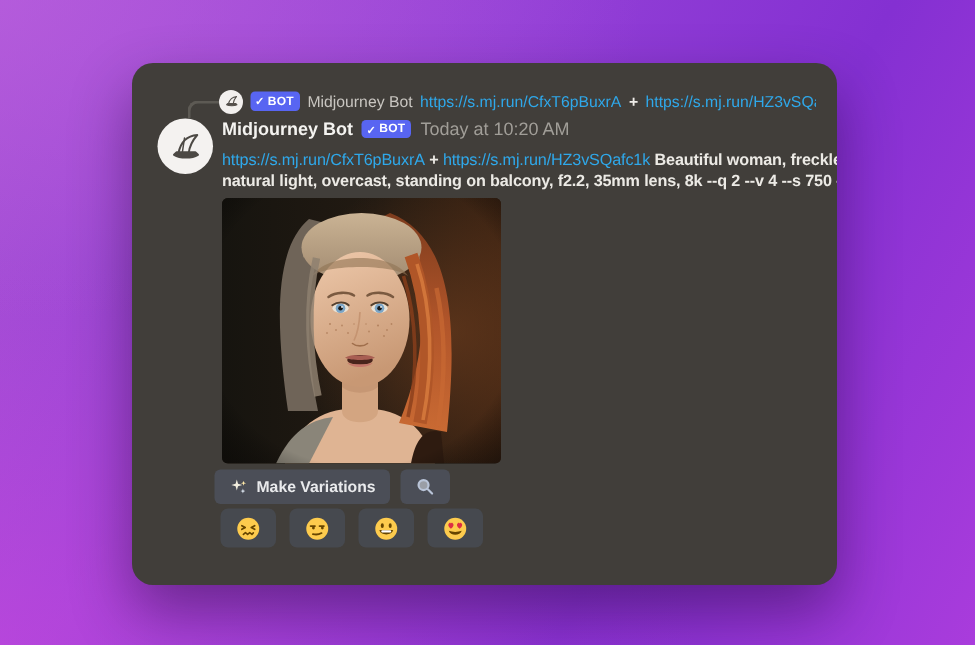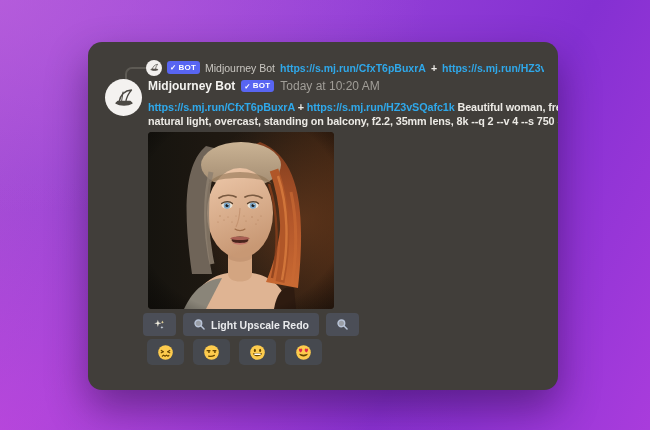--- a/index.html
+++ b/index.html
@@ -40,21 +40,21 @@
   .reply-avatar svg { width:11px; height:11px; }
 
   .bot-badge {
     flex:0 0 auto; display:inline-flex; align-items:center; gap:2px;
     background:#5865f2; color:#fff; border-radius:3px;
     font-size:8px; font-weight:700; line-height:1; padding:2.5px 4px 2px 3px;
     letter-spacing:.2px;
   }
   .bot-badge .chk { font-size:7.5px; }
 
-  .lnk { color:#2fa8ea; font-weight:700; }
+  .lnk { color:#2fa8ea; font-weight:400; }
   .reply-tail { color:#efece8; font-weight:700; }
 
   
   .avatar {
     position:absolute; left:17px; top:37px; width:37px; height:37px; border-radius:50%;
     background:#f4f2f0; display:flex; align-items:center; justify-content:center;
   }
   .avatar svg { width:24px; height:24px; }
 
   .msg-header {
@@ -246,27 +246,21 @@
       </svg>
     </div>
 
     <div class="btn-row">
       <button class="dbtn">
         <svg viewBox="0 0 16 16">
           <path d="M6 2 L7 5.5 L10.5 6.5 L7 7.5 L6 11 L5 7.5 L1.5 6.5 L5 5.5 Z" fill="#f2eedf"></path>
           <path d="M11.5 3 L12 4.6 L13.6 5.1 L12 5.6 L11.5 7.2 L11 5.6 L9.4 5.1 L11 4.6 Z" fill="#ffe9a8"></path>
           <path d="M11 9.5 L11.5 11 L13 11.5 L11.5 12 L11 13.5 L10.5 12 L9 11.5 L10.5 11 Z" fill="#dfe8f2"></path>
         </svg>
-      </button>
-      <button class="dbtn">
-        <svg viewBox="0 0 16 16" fill="none" stroke="#b9c4d8" stroke-width="1.8" stroke-linecap="round">
-          <circle cx="6.6" cy="6.6" r="4.1" fill="#e9eef680"></circle>
-          <line x1="9.9" y1="9.9" x2="13.6" y2="13.6"></line>
-        </svg>
-        <span>Light Upscale Redo</span>
+        <span>Make Variations</span>
       </button>
       <button class="dbtn">
         <svg viewBox="0 0 16 16" fill="none" stroke="#b9c4d8" stroke-width="1.8" stroke-linecap="round">
           <circle cx="6.6" cy="6.6" r="4.1" fill="#e9eef680"></circle>
           <line x1="9.9" y1="9.9" x2="13.6" y2="13.6"></line>
         </svg>
       </button>
     </div>
 
     <div class="emoji-row">

